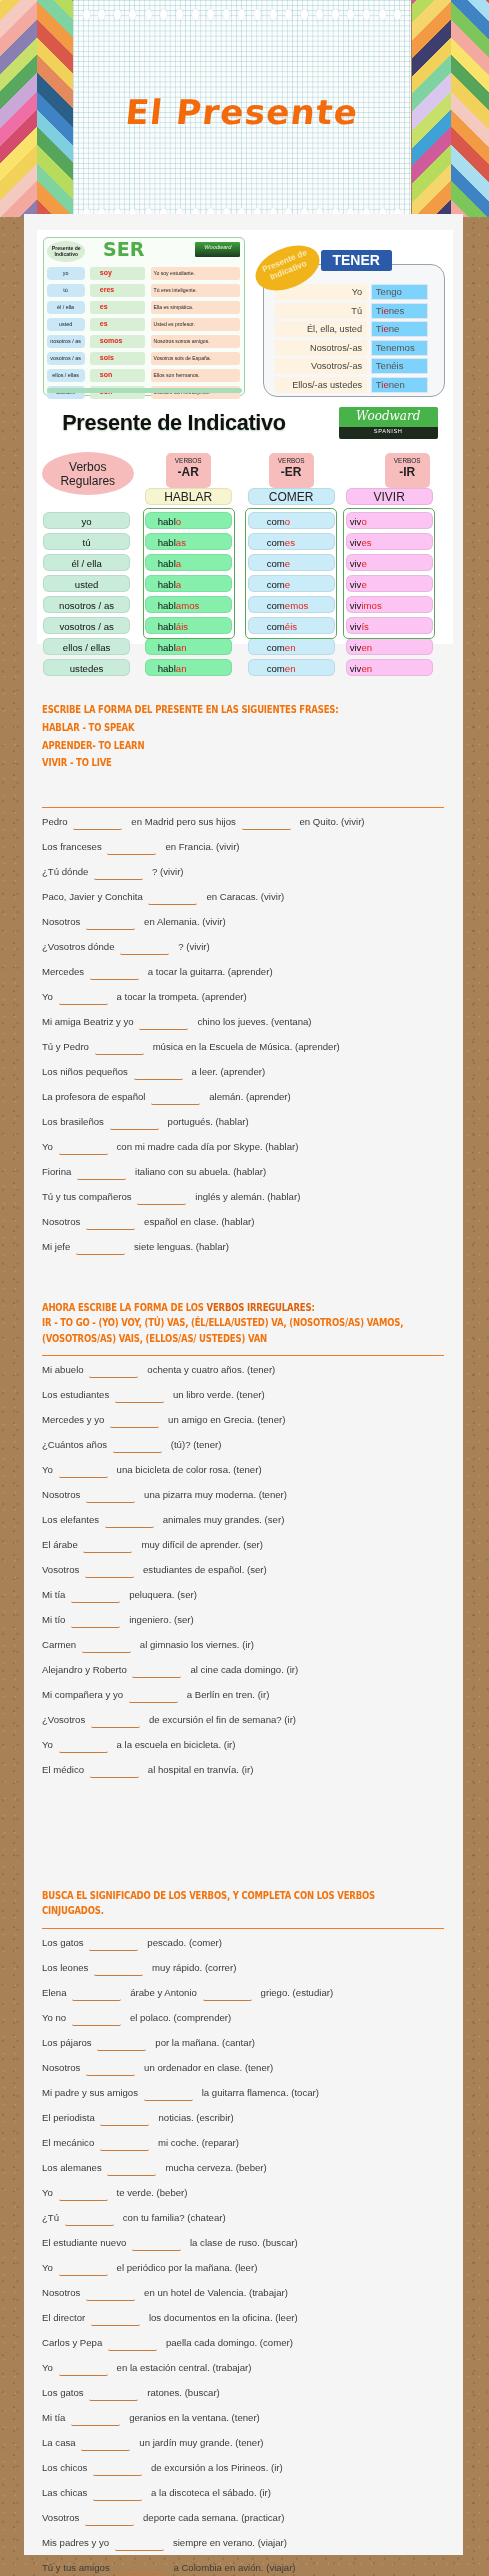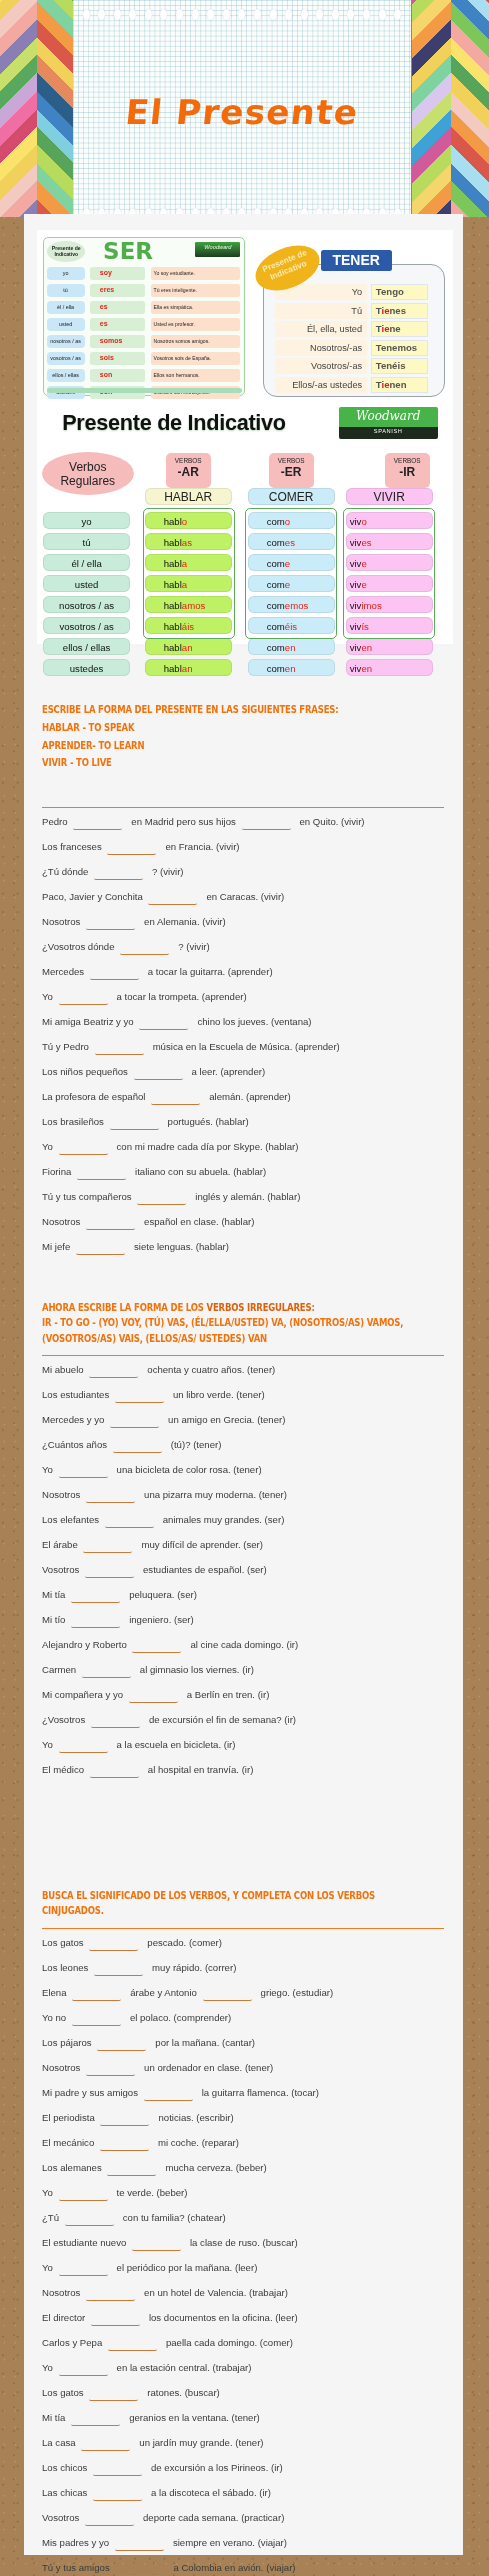--- a/index.html
+++ b/index.html
@@ -62,60 +62,60 @@
 
   
   .card { position: absolute; left: 24px; top: 214px; width: 439px; height: 2341px; background: #f5f5f5; }
   .image-panel { position: absolute; left: 12.7px; top: 16px; width: 416px; height: 414px; background: #ffffff; }
 
   
   .ser { position: absolute; left: 6.4px; top: 7px; width: 202px; height: 159px;
     border: 1px solid #9fd19c; border-radius: 5.1px; background: #f9fdf8; }
   .ser-badge { position: absolute; left: 3.2px; top: 3.2px; width: 38px; height: 20.4px; border-radius: 50%;
     background: #d8ecd6; font-size: 5.1px; text-align: center; line-height: 6.4px; padding-top: 3.8px; color: #222; font-weight: bold; }
-  .ser-title { position: absolute; left: 59px; top: 0px; font-size: 23px; font-weight: bold; color: #4fae4a; font-family: "DejaVu Sans", sans-serif; }
+  .ser-title { position: absolute; left: 59px; top: 0px; font-size: 19px; font-weight: bold; color: #4fae4a; font-family: "DejaVu Sans", sans-serif; }
   .woodward-sm { position: absolute; right: 3.8px; top: 3.8px; width: 45px; height: 15.3px; background: linear-gradient(#3fa240, #1f3b1f); border-radius: 1.3px;
     color: #e7ffe0; font-size: 5.7px; font-style: italic; text-align: center; line-height: 10.2px; }
   .ser-rows { position: absolute; left: 2.5px; top: 27px; width: 196px; }
   .ser-row { display: flex; height: 17px; align-items: center; }
   .ser-pron { width: 38px; height: 12.7px; background: #c9e7f6; border-radius: 3.8px; font-size: 5.4px; text-align: center; line-height: 12.7px; color: #222; }
   .ser-form { width: 55px; height: 12.7px; margin-left: 5.1px; background: #d8efd6; border-radius: 2.5px; font-size: 7px; font-weight: bold; color: #e8221b; line-height: 12.7px; padding-left: 10.2px; }
   .ser-ex { width: 89px; height: 12.7px; margin-left: 6.4px; background: #fde0cc; border-radius: 2.5px; font-size: 5.1px; line-height: 12.7px; padding-left: 2.5px; color: #222; white-space: nowrap; }
   .ser-foot { position: absolute; left: 2.5px; right: 2.5px; bottom: 2.5px; height: 4.5px; background: #a9dcb8; border-radius: 2.5px; }
 
   
   .tener-badge { position: absolute; left: 217px; top: 18px; width: 67px; height: 40px; border-radius: 50%;
     background: #f0b41a; transform: rotate(-22deg); color: #fbe9b0; font-size: 8.3px; text-align: center; line-height: 9.6px; padding-top: 8.3px; font-weight: bold; }
   .tener-title { position: absolute; left: 284px; top: 20px; width: 71px; height: 21px; background: #2a5aa8; border-radius: 2.5px;
     color: #fff; font-weight: bold; font-size: 14px; text-align: center; line-height: 21px; }
   .tener-box { position: absolute; left: 226px; top: 34px; width: 182px; height: 133px; border: 1.6px solid #9aa3a8; border-radius: 14px; background: #f6f7f8; }
   .tener-rows { position: absolute; left: 11.5px; top: 18px; }
   .tener-row { display: flex; height: 18.5px; align-items: center; }
   .tener-pron { width: 92px; height: 16px; background: #fdf3e0; text-align: right; padding-right: 5.1px; font-size: 9.2px; color: #444; line-height: 16px; }
-  .tener-form { width: 57px; height: 16px; margin-left: 3.8px; background: #fef9c3; border: 0.6px solid #dfe6ee; font-size: 9.6px; line-height: 14.7px; padding-left: 3.8px; color: #555; font-weight: bold; }
+  .tener-form { width: 57px; height: 16px; margin-left: 3.8px; background: #7dd3fc; border: 0.6px solid #dfe6ee; font-size: 9.6px; line-height: 14.7px; padding-left: 3.8px; color: #555; }
   .tener-form .ir { color: #c8202c; }
 
   
   .pdi-title { position: absolute; left: 25.5px; top: 180px; font-size: 21.7px; font-weight: bold; color: #111; letter-spacing: -0.3px; text-shadow: 0 1.3px 1.9px rgba(60,140,60,.35); }
   .woodward { position: absolute; left: 302px; top: 177px; width: 99px; height: 32px; background: linear-gradient(#47b348 0 64%, #1d2a1d 64%); border-radius: 1.9px;
     color: #fff; text-align: center; }
   .woodward .w1 { font-size: 12px; font-style: italic; font-family: "DejaVu Serif", serif; line-height: 19px; }
   .woodward .w2 { font-size: 5.7px; letter-spacing: 0.6px; line-height: 10.2px; }
   .verbos-reg { position: absolute; left: 5.1px; top: 222px; width: 92px; height: 43px; border-radius: 50%; background: #f6bcbc;
     text-align: center; font-size: 12px; line-height: 14px; padding-top: 7.6px; color: #222; }
   .vcat { position: absolute; top: 223px; width: 45px; height: 35px; background: #f7bcbc; border-radius: 5.1px; text-align: center; color: #222; }
   .vcat .s { font-size: 6.4px; line-height: 9px; padding-top: 3.2px; }
   .vcat .b { font-size: 12px; font-weight: bold; line-height: 14px; }
   .vinf { position: absolute; top: 258px; width: 87px; height: 16.6px; border-radius: 5.7px; text-align: center; font-size: 12px; line-height: 16.6px; color: #222; border: 0.6px solid rgba(0,0,0,.08); }
   .vcolbox { position: absolute; top: 278px; width: 92px; height: 131px; border: 1px solid #5aa85a; border-radius: 5.1px; }
   .reg-rows { position: absolute; top: 282px; left: 0; width: 416px; }
   .reg-row { position: relative; height: 21px; }
   .reg-cell { position: absolute; top: 0; width: 87px; height: 17px; border-radius: 5.7px; font-size: 9.6px; line-height: 17px; color: #111; border: 0.6px solid rgba(0,0,0,.07); }
   .reg-cell.pron { left: 6.4px; background: #c8ecd9; text-align: center; }
-  .reg-cell.ar { left: 108px; background: #bef264; padding-left: 18px; }
+  .reg-cell.ar { left: 108px; background: #86efac; padding-left: 12px; }
   .reg-cell.er { left: 211px; background: #c9ecf8; padding-left: 18px; }
   .reg-cell.ir { left: 309px; background: #fbc4f2; padding-left: 3px; }
   .end { color: #e8221b; }
 
   
   .section { position: absolute; left: 18px; width: 402px; }
   .sec-heading { font-family: "DejaVu Sans Condensed", "DejaVu Sans", sans-serif; font-weight: bold; font-size: 10.5px; line-height: 15.3px; color: #f2720c; text-transform: uppercase; letter-spacing: -0.2px; transform: scaleX(0.9); transform-origin: left; width: 446px; }
   .sec-heading .strong { color: #e0600a; font-weight: 900; }
   .rule { height: 0.6px; background: #ef7a22; margin-top: 9px; width: 402px; }
   .ex-list { margin-top: 9px; }
@@ -506,28 +506,28 @@
           <span class="t">Mi tía</span>
           <span class="blank"></span>
           <span class="t">peluquera. (ser)</span>
         </div>
         <div class="ex-row">
           <span class="t">Mi tío</span>
           <span class="blank"></span>
           <span class="t">ingeniero. (ser)</span>
         </div>
         <div class="ex-row">
+          <span class="t">Carmen</span>
+          <span class="blank"></span>
+          <span class="t">al gimnasio los viernes. (ir)</span>
+        </div>
+        <div class="ex-row">
           <span class="t">Alejandro y Roberto</span>
           <span class="blank"></span>
           <span class="t">al cine cada domingo. (ir)</span>
-        </div>
-        <div class="ex-row">
-          <span class="t">Carmen</span>
-          <span class="blank"></span>
-          <span class="t">al gimnasio los viernes. (ir)</span>
         </div>
         <div class="ex-row">
           <span class="t">Mi compañera y yo</span>
           <span class="blank"></span>
           <span class="t">a Berlín en tren. (ir)</span>
         </div>
         <div class="ex-row">
           <span class="t">¿Vosotros</span>
           <span class="blank"></span>
           <span class="t">de excursión el fin de semana? (ir)</span>

